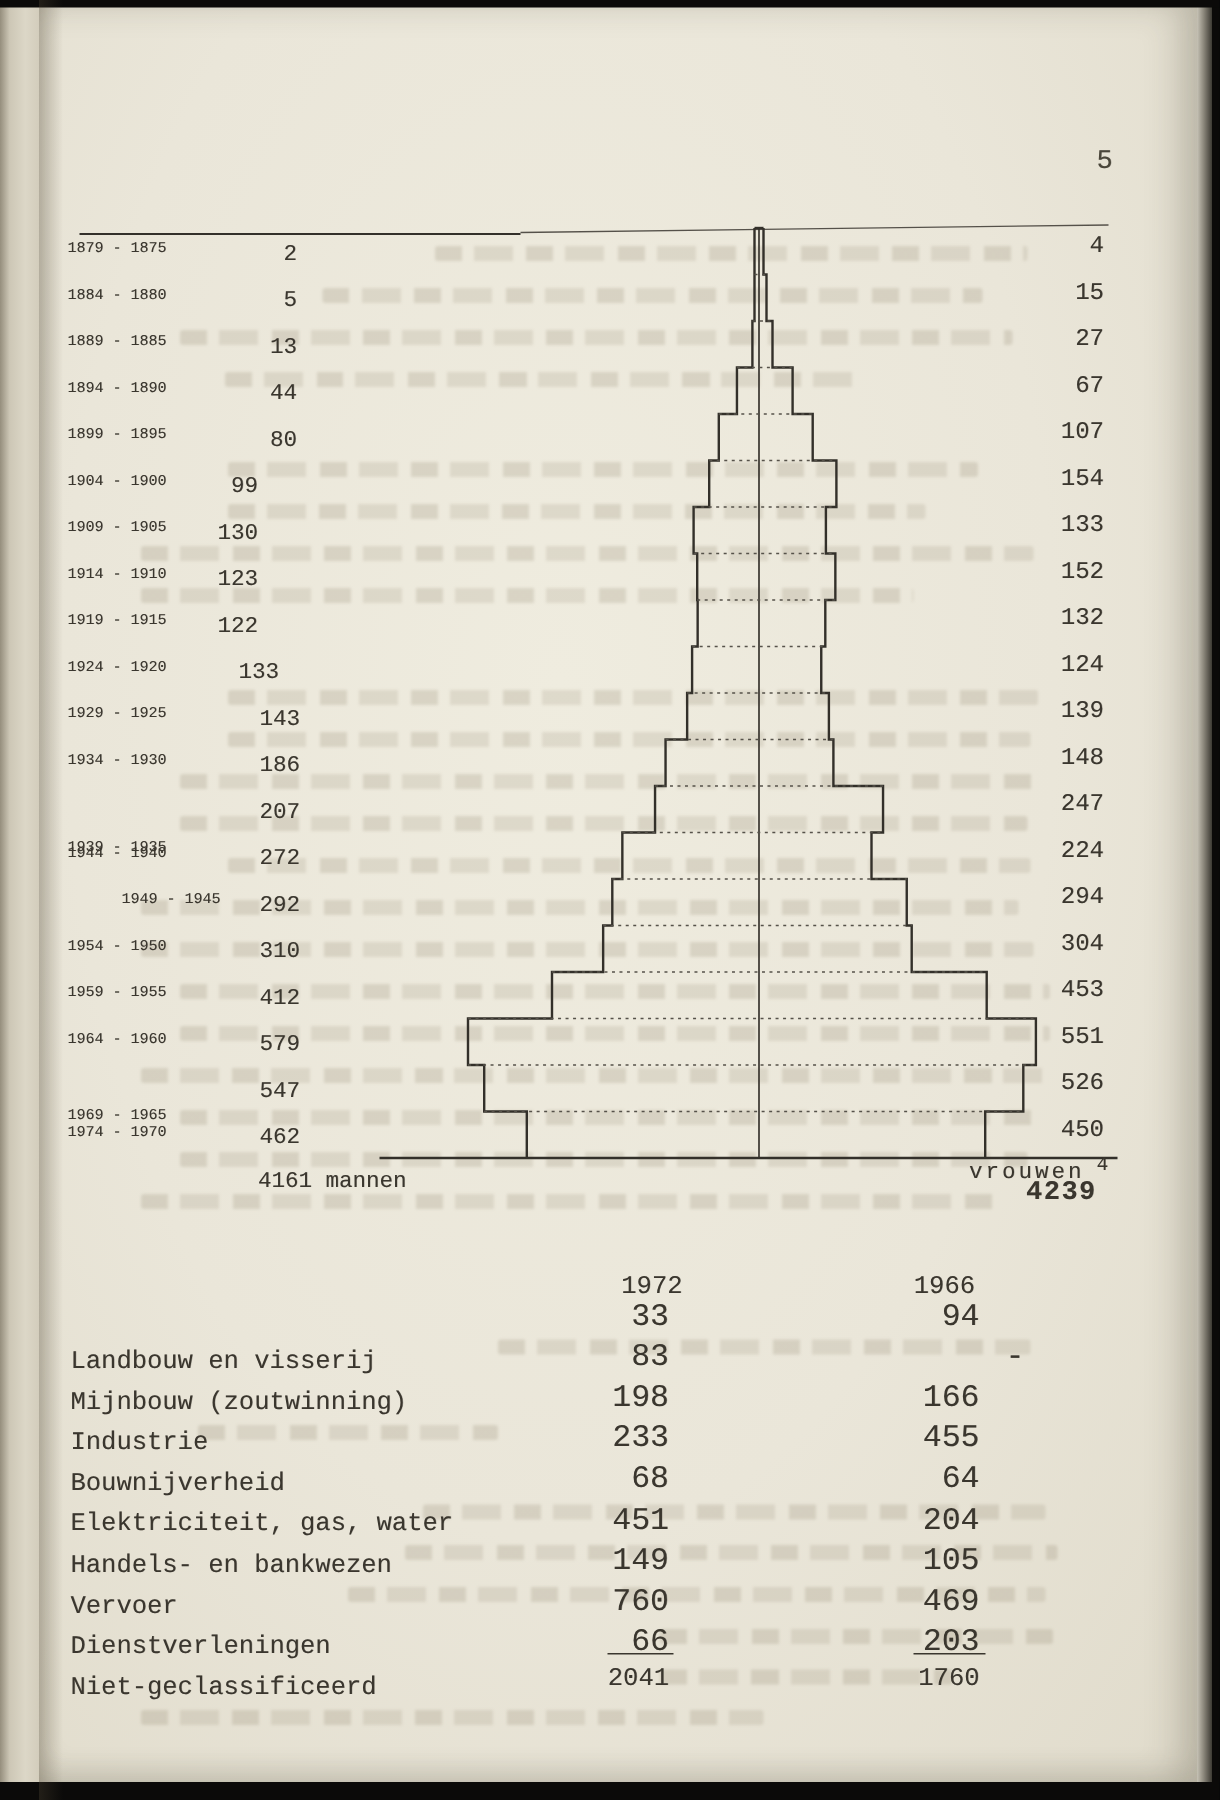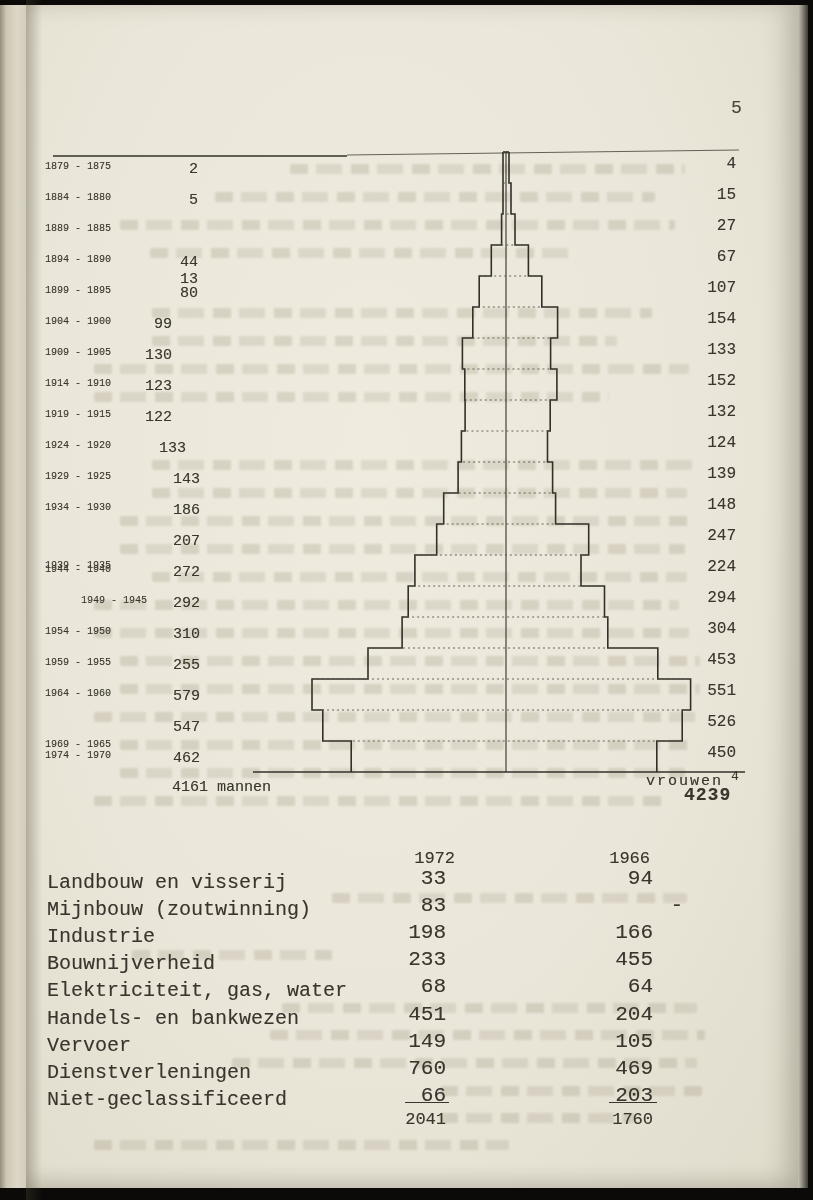--- a/index.html
+++ b/index.html
@@ -24,21 +24,21 @@
   .title{font-size:15px;font-weight:600;letter-spacing:.4px;}
   .pagenum{font-size:18px;color:#4a463a;}
   .yr{font-size:10px;}
   .menv{font-size:15px;width:78px;}
   .womv{font-size:16px;width:70px;}
   .tot-men{font-size:15px;}
   .vrouwen{font-size:15px;letter-spacing:2px;}
   .vrouwen-mark{font-size:13px;}
   .tot-wom{font-size:18px;font-weight:700;letter-spacing:1px;}
   .thead{font-size:17px;font-weight:600;}
-  .tlabel{font-size:20px;}
+  .tlabel{font-size:17px;margin-top:28px;}
   .tval{font-size:21px;width:84px;}
   .tcol{font-size:17px;width:84px;}
   .ttot{font-size:17px;width:84px;}
   .vline{position:absolute;height:0;border-top:1.6px solid #3a362e;}
   svg{position:absolute;left:0;top:0;}
   .ghost{position:absolute;height:10px;border-radius:2px;filter:blur(1px);opacity:.55;pointer-events:none;
     background:repeating-linear-gradient(90deg,
       rgba(124,112,86,.34) 0 18px, rgba(124,112,86,0) 18px 26px,
       rgba(124,112,86,.27) 26px 52px, rgba(124,112,86,0) 52px 61px);}
 </style>
@@ -116,21 +116,21 @@
 
   <div class="t pagenum" style="left:731px;top:98px;">5</div>
 
 
   <div id="cohorts">
       <div class="t yr" style="left: 45px; top: 161px;">1879 - 1875</div>
       <div class="t menv num" style="left: 120px; top: 161px;">2</div>
       <div class="t yr" style="left: 45px; top: 192px;">1884 - 1880</div>
       <div class="t menv num" style="left: 120px; top: 192px;">5</div>
       <div class="t yr" style="left: 45px; top: 223px;">1889 - 1885</div>
-      <div class="t menv num" style="left: 120px; top: 223px; margin-top: 48px;">13</div>
+      <div class="t menv num" style="left: 120px; top: 223px;">13</div>
       <div class="t yr" style="left: 45px; top: 254px;">1894 - 1890</div>
       <div class="t menv num" style="left: 120px; top: 254px;">44</div>
       <div class="t yr" style="left: 45px; top: 285px;">1899 - 1895</div>
       <div class="t menv num" style="left: 120px; top: 285px;">80</div>
       <div class="t yr" style="left: 45px; top: 316px;">1904 - 1900</div>
       <div class="t menv num" style="left: 94px; top: 316px;">99</div>
       <div class="t yr" style="left: 45px; top: 347px;">1909 - 1905</div>
       <div class="t menv num" style="left: 94px; top: 347px;">130</div>
       <div class="t yr" style="left: 45px; top: 378px;">1914 - 1910</div>
       <div class="t menv num" style="left: 94px; top: 378px;">123</div>
@@ -144,21 +144,21 @@
       <div class="t menv num" style="left: 122px; top: 502px;">186</div>
       <div class="t yr" style="left: 45px; top: 560px; font-family: Liberation Mono, monospace;">1939 - 1935</div>
       <div class="t menv num" style="left: 122px; top: 533px;">207</div>
       <div class="t yr" style="left: 45px; top: 564px;">1944 - 1940</div>
       <div class="t menv num" style="left: 122px; top: 564px;">272</div>
       <div class="t yr" style="left: 45px; top: 595px; margin-left: 36px;">1949 - 1945</div>
       <div class="t menv num" style="left: 122px; top: 595px;">292</div>
       <div class="t yr" style="left: 45px; top: 626px;">1954 - 1950</div>
       <div class="t menv num" style="left: 122px; top: 626px;">310</div>
       <div class="t yr" style="left: 45px; top: 657px;">1959 - 1955</div>
-      <div class="t menv num" style="left: 122px; top: 657px;">255</div>
+      <div class="t menv num" style="left: 122px; top: 657px;">412</div>
       <div class="t yr" style="left: 45px; top: 688px;">1964 - 1960</div>
       <div class="t menv num" style="left: 122px; top: 688px;">579</div>
       <div class="t yr" style="left: 45px; top: 739px;">1969 - 1965</div>
       <div class="t menv num" style="left: 122px; top: 719px;">547</div>
       <div class="t yr" style="left: 45px; top: 750px;">1974 - 1970</div>
       <div class="t menv num" style="left: 122px; top: 750px;">462</div>
     </div>
   <div id="womenvals">
       <div class="t womv num" style="left: 666px; top: 155px;">4</div>
       <div class="t womv num" style="left: 666px; top: 186px;">15</div>

